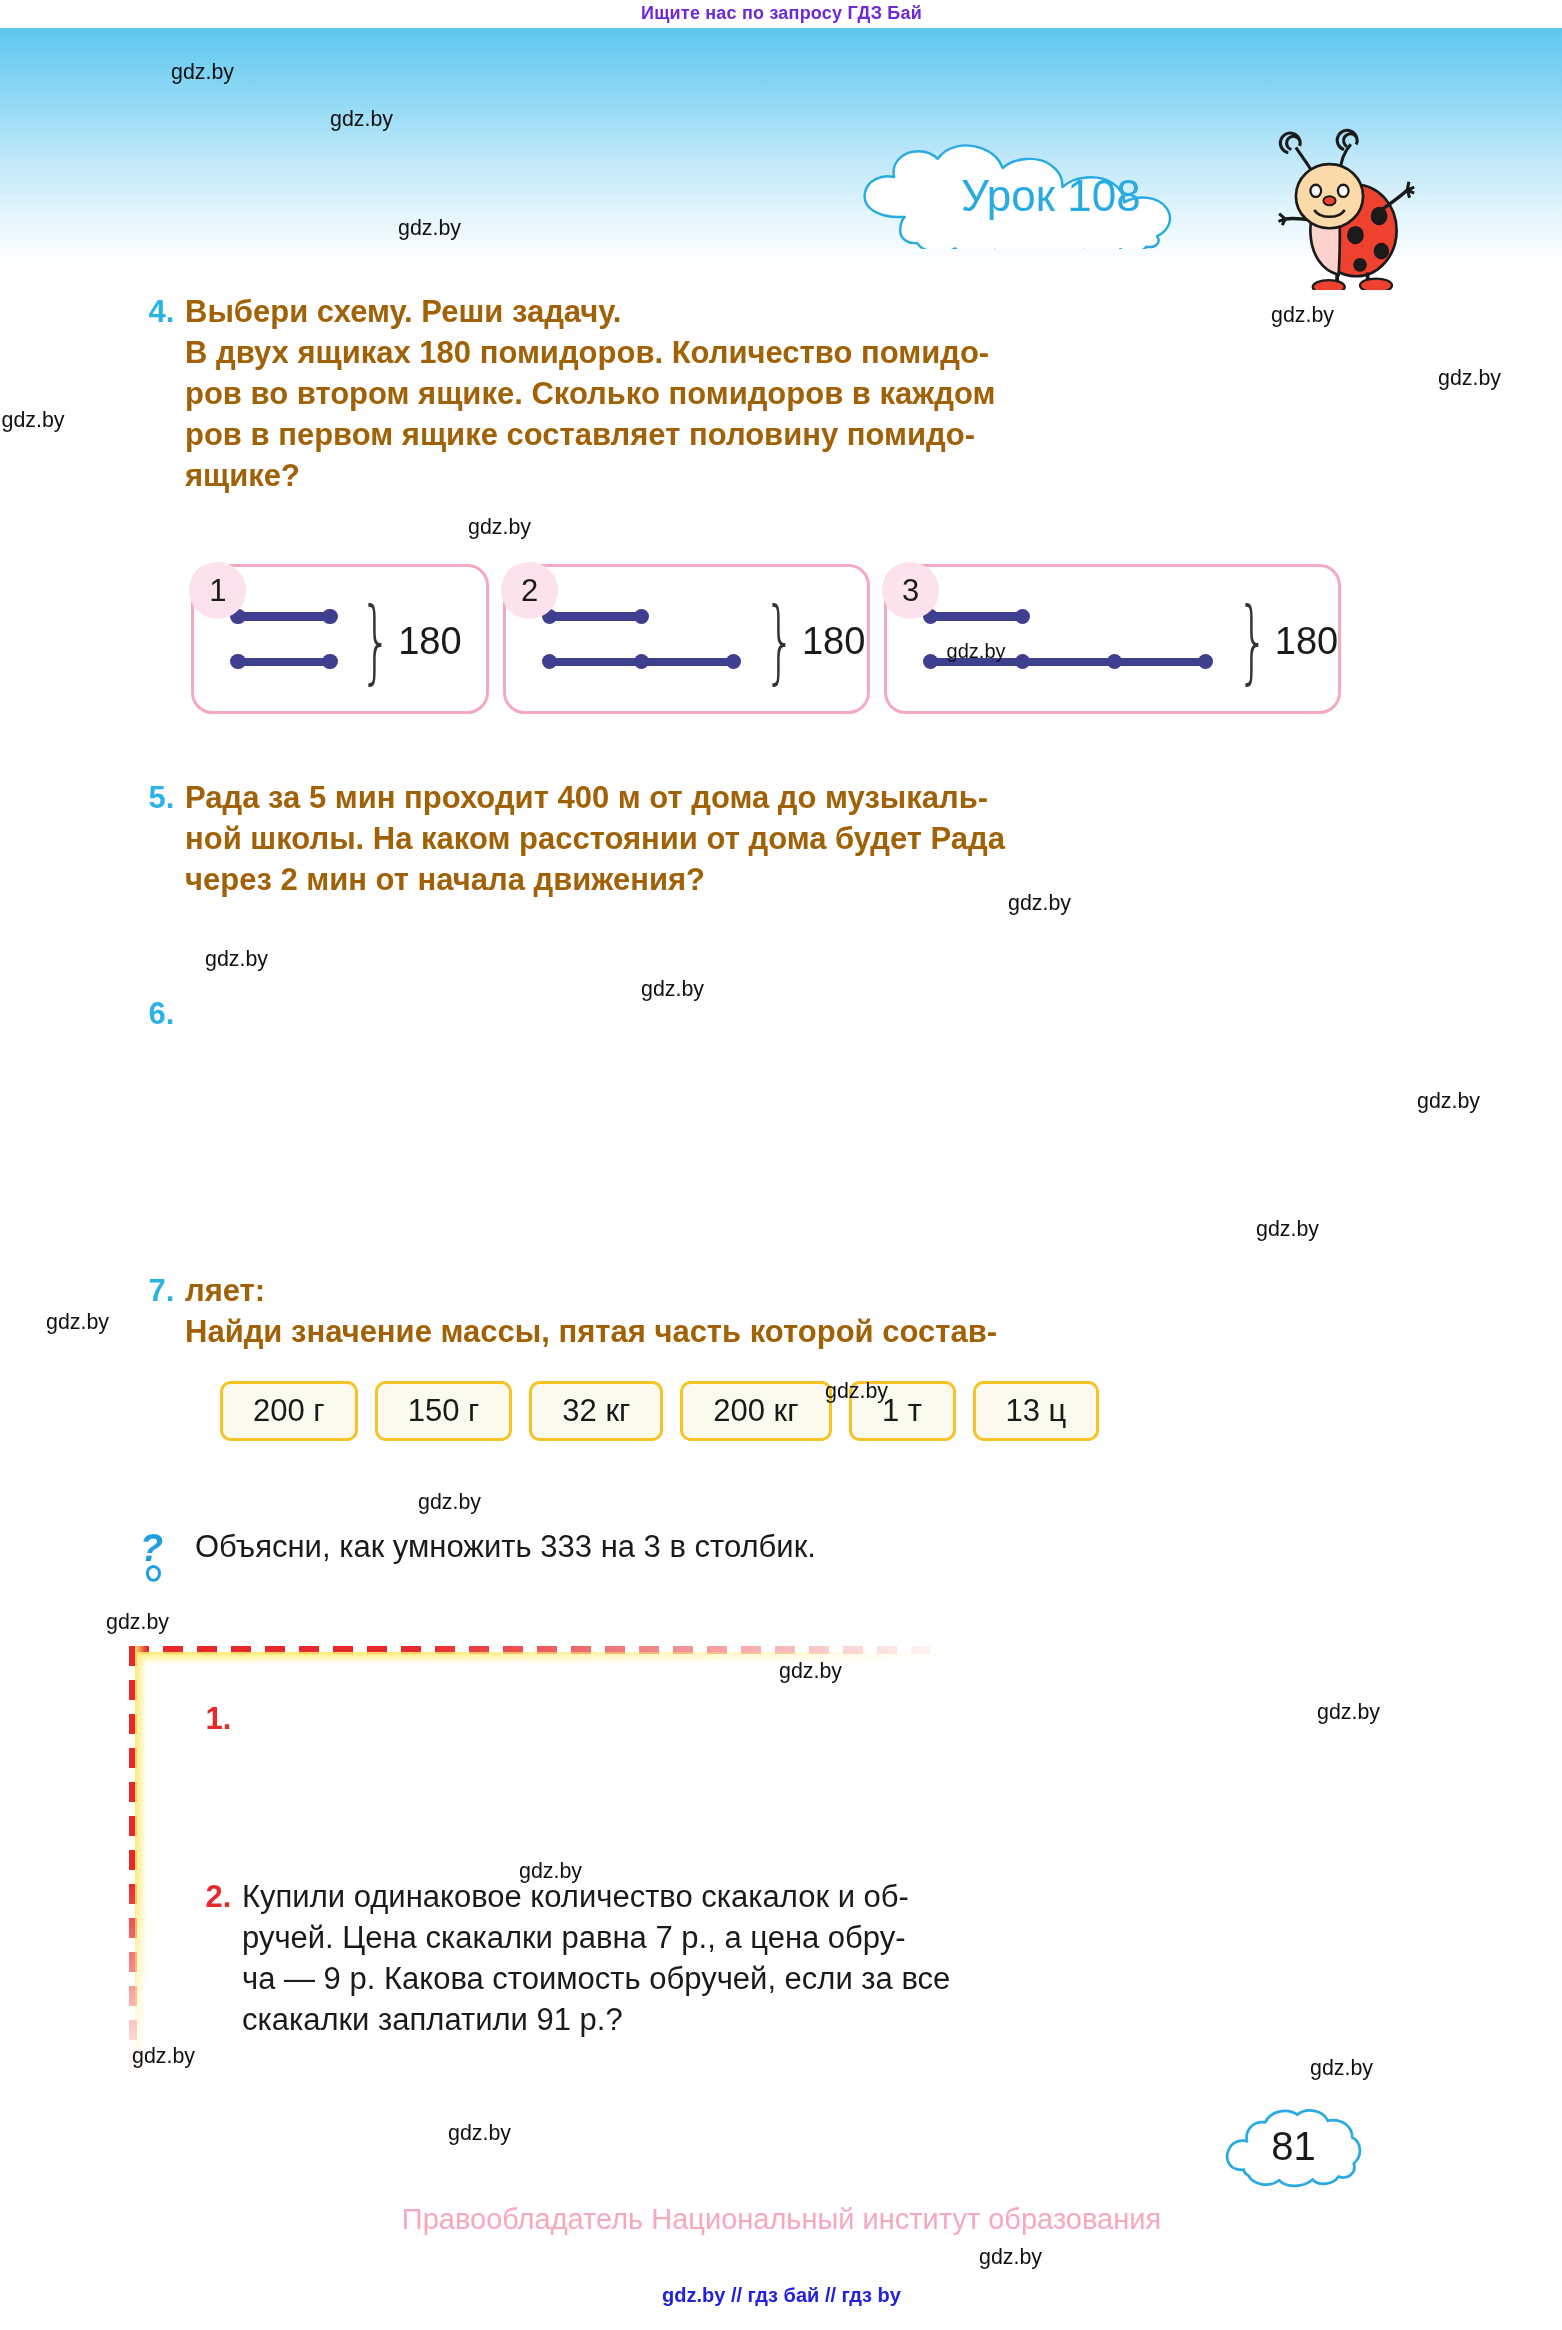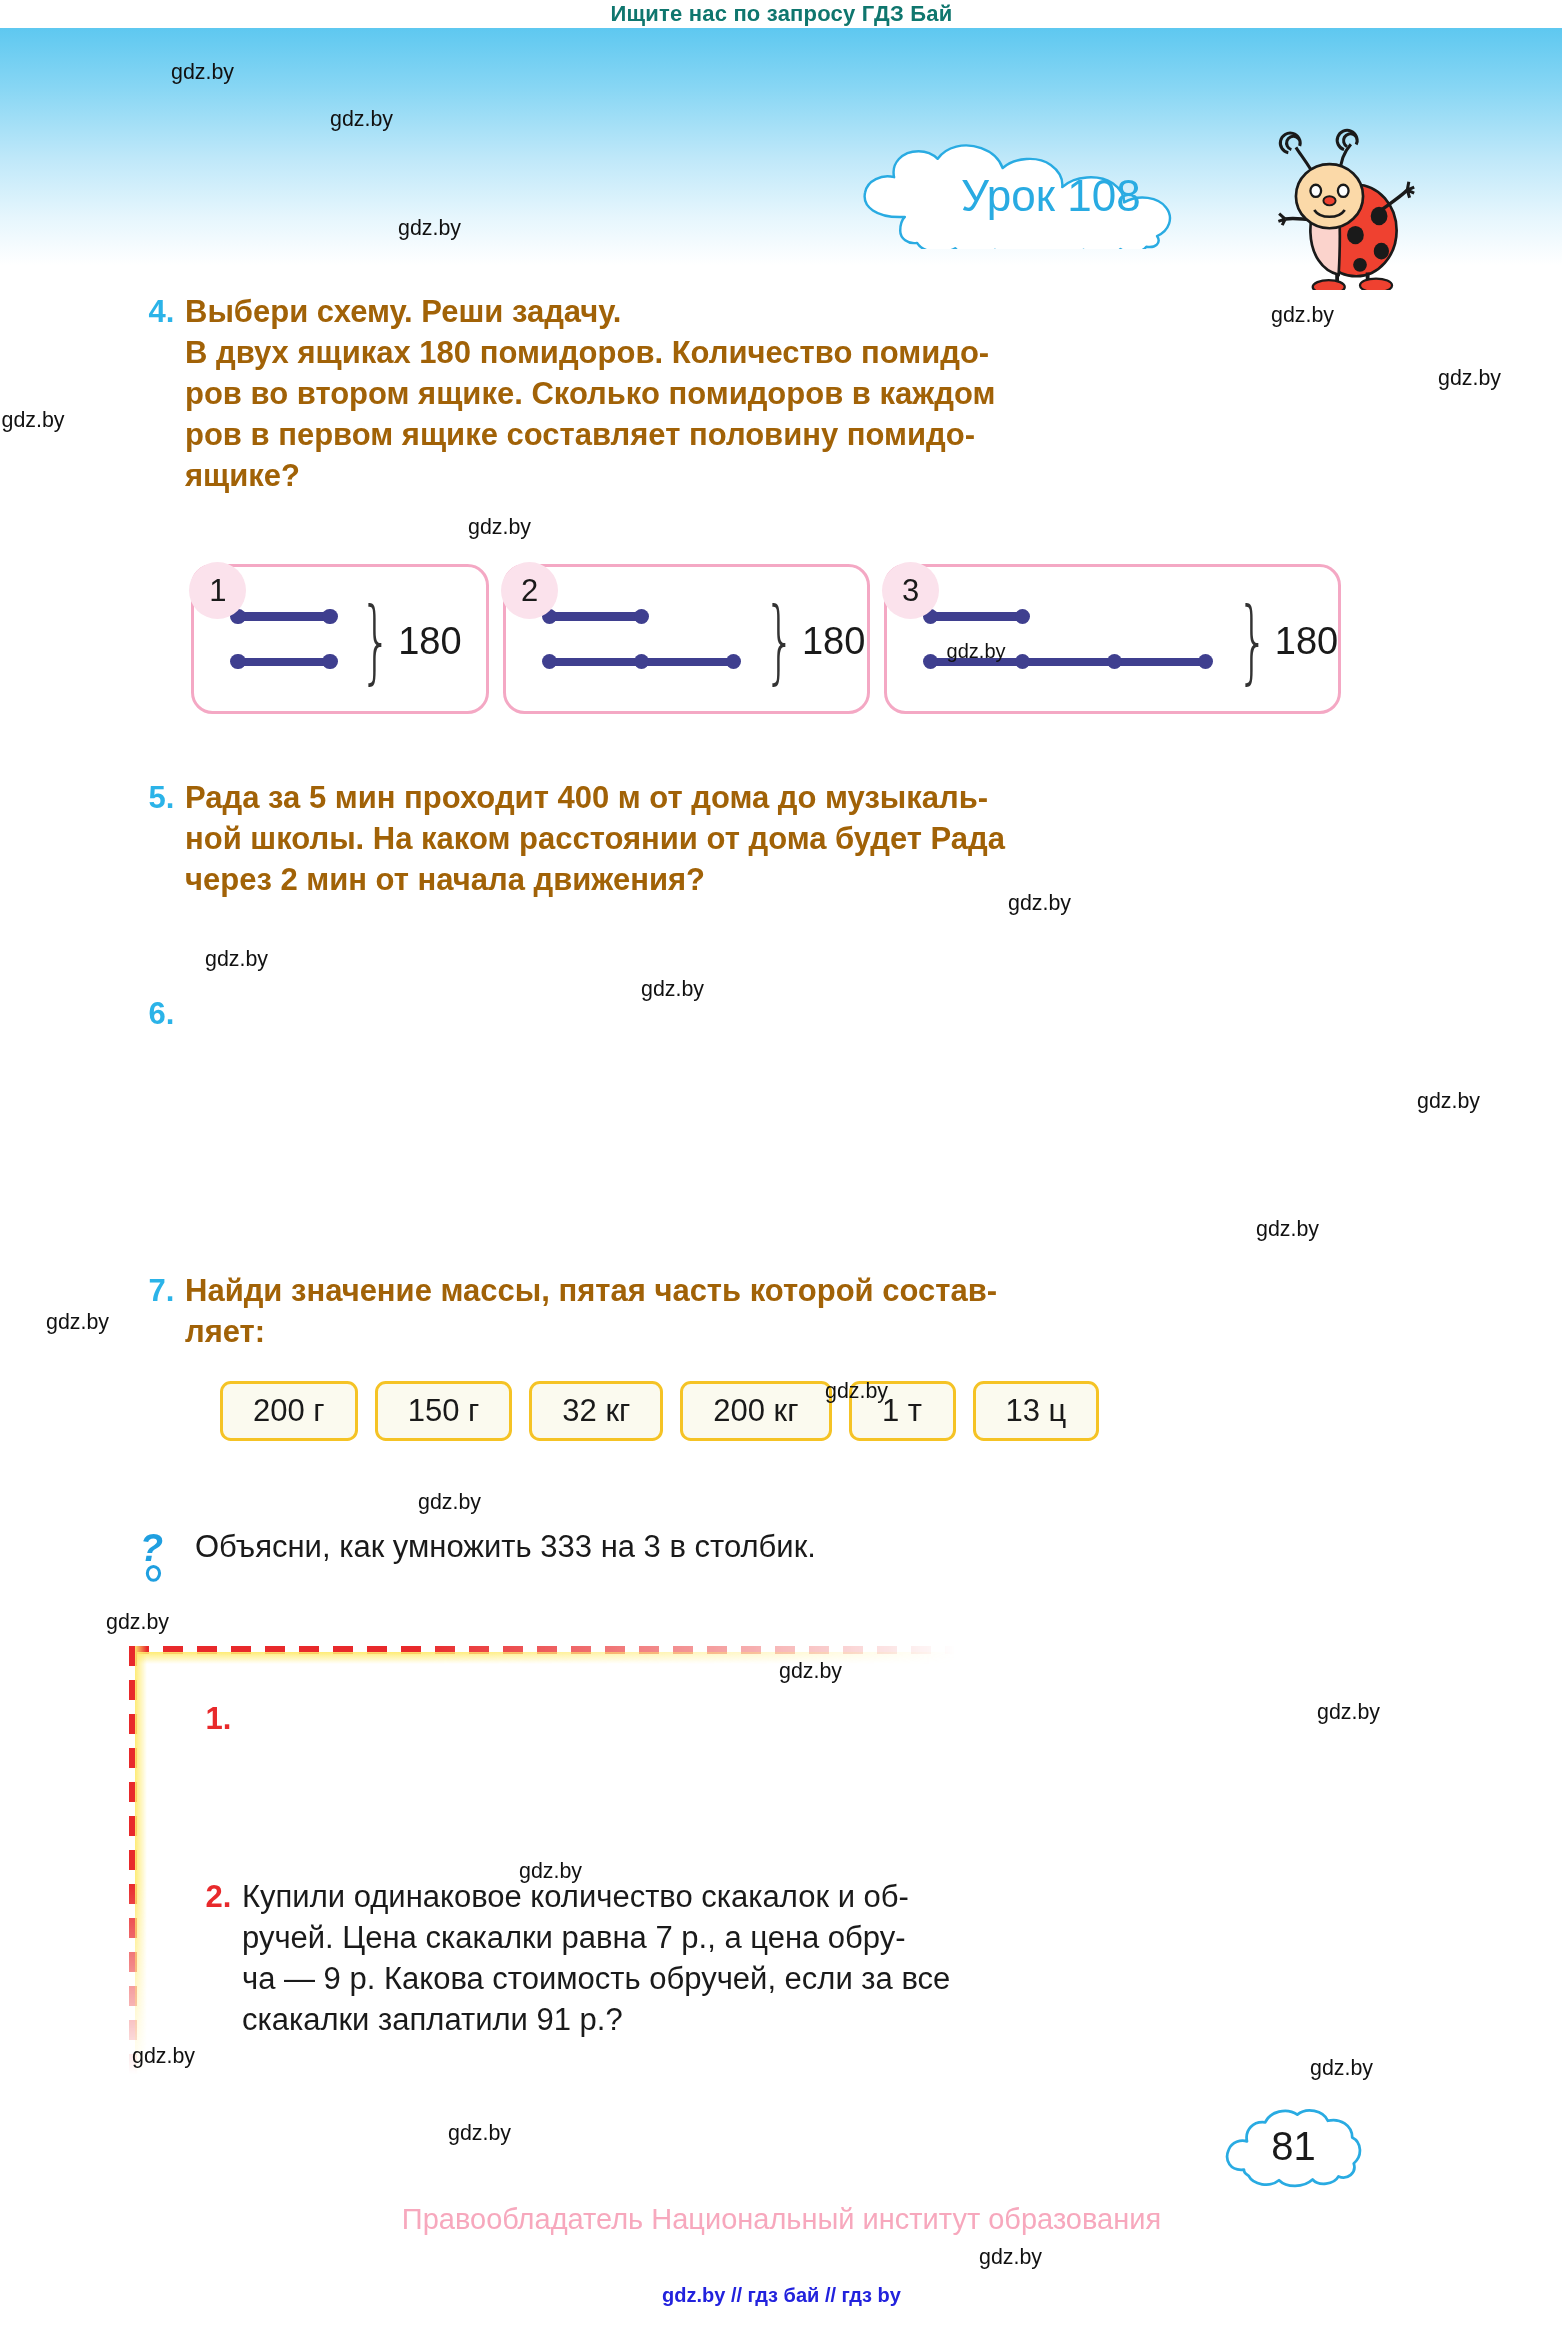--- a/index.html
+++ b/index.html
@@ -20,22 +20,22 @@
 
   
   .top-banner {
     position: absolute;
     top: 0; left: 0;
     width: 1563px;
     height: 27.5px;
     display: flex;
     align-items: center;
     justify-content: center;
-    color: #0f766e;
-    font-size: 22px;
+    color: #6d28d9;
+    font-size: 18px;
     font-weight: bold;
     letter-spacing: 0.2px;
     z-index: 40;
   }
 
   
   .sky {
     position: absolute;
     top: 27.5px; left: 0;
     width: 1563px;
@@ -502,22 +502,22 @@
       </div>
     </div>
 
     <div class="task" style="left:135px; top:993px; width:1193px;">
       <div class="task-num">6.</div>
     </div>
 
     <div class="task" style="left:135px; top:1270px; width:1193px;">
       <div class="task-num">7.</div>
       <div class="task-body">
+        <span class="ln">ляет:</span>
         <span class="ln">Найди значение массы, пятая часть которой состав-</span>
-        <span class="ln">ляет:</span>
       </div>
     </div>
 
     <div class="vboxes">
       <div class="vbox">200 г</div>
       <div class="vbox">150 г</div>
       <div class="vbox">32 кг</div>
       <div class="vbox">200 кг</div>
       <div class="vbox">1 т</div>
       <div class="vbox">13 ц</div>

